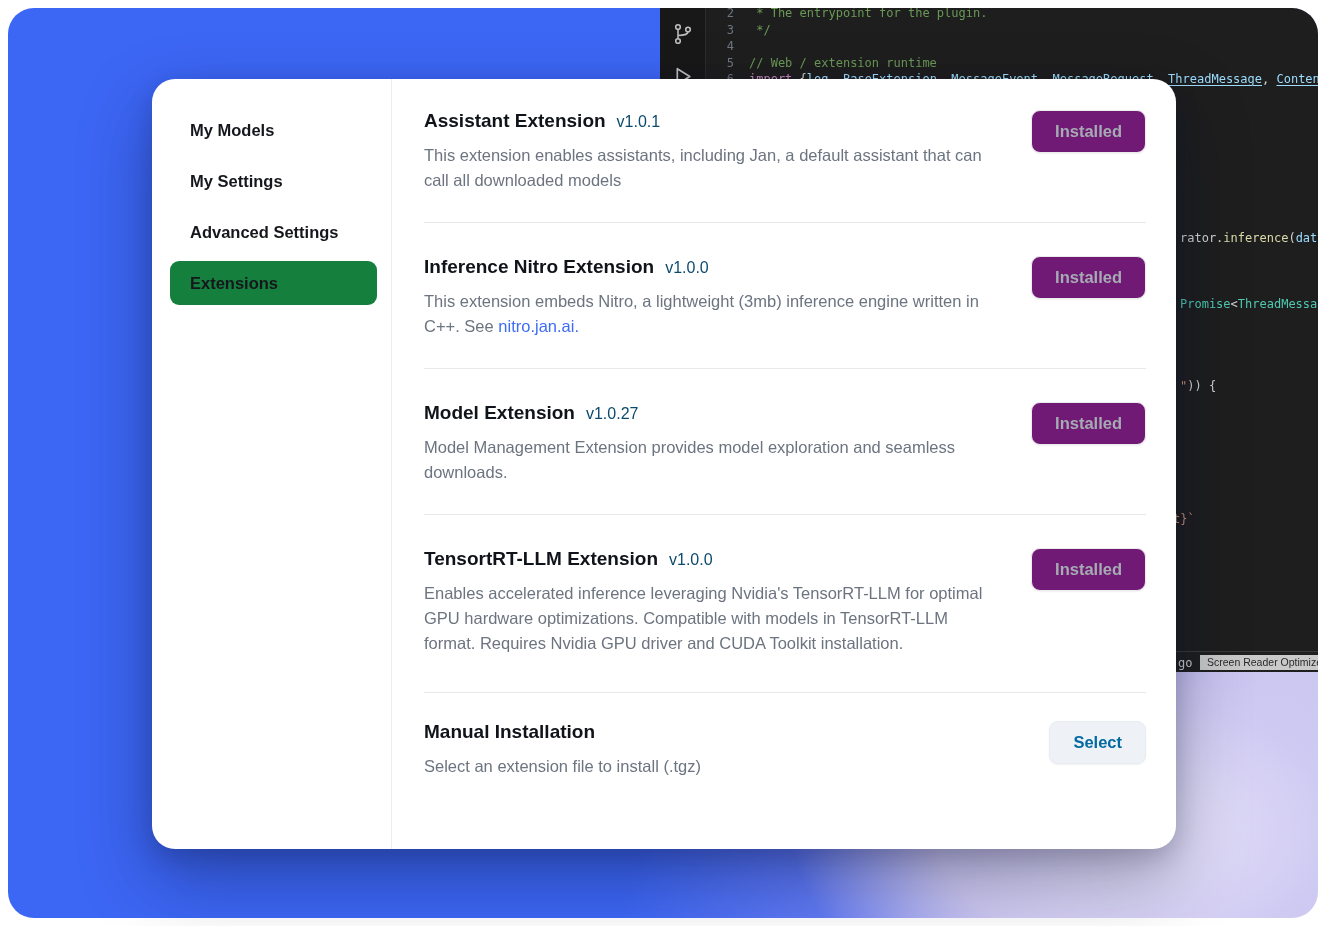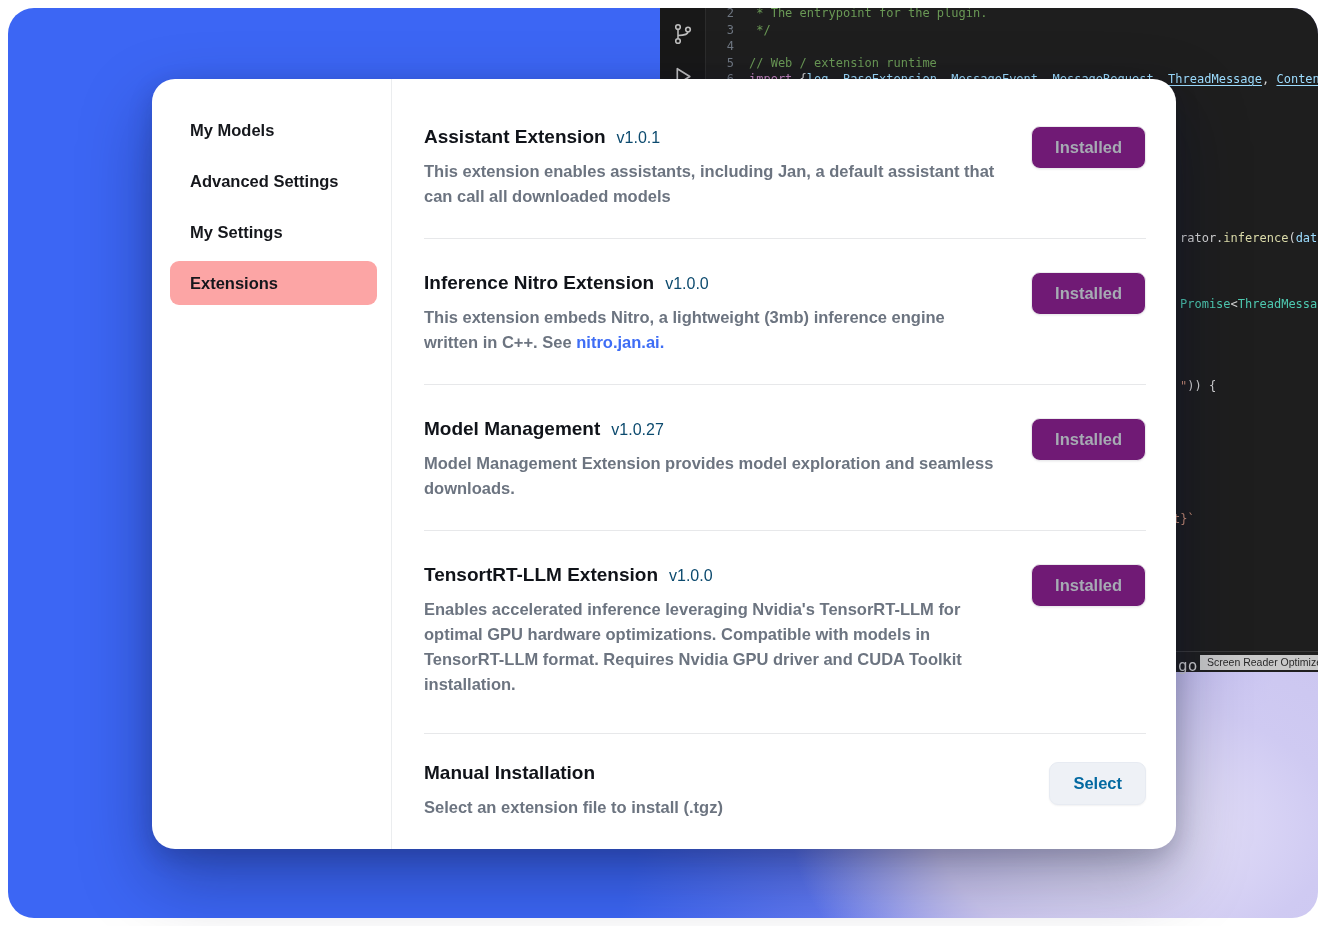--- a/index.html
+++ b/index.html
@@ -30,44 +30,44 @@
   .tok-keyword { color:#c586c0; }
   .tok-var     { color:#9cdcfe; }
   .tok-var-u   { color:#9cdcfe; text-decoration:underline; text-underline-offset:2px; }
   .tok-punct, .tok-plain { color:#d4d4d4; }
   .tok-type    { color:#4ec9b0; }
   .tok-fn      { color:#dcdcaa; }
   .tok-string  { color:#ce9178; }
   .statusbar { position:absolute; left:0; right:0; bottom:0; height:21px;
     background:#1f1f1f; border-top:1px solid #3a3a3a; }
   .status-go { position:absolute; left:518px; top:4px; color:#cfcfcf;
-    font-size:16px; font-family:"DejaVu Sans Mono", monospace; }
+    font-size:12px; font-family:"DejaVu Sans Mono", monospace; }
   .status-badge { position:absolute; left:540px; top:3px; background:#c9c9c9;
     color:#2a2a2a; font-size:10.5px; padding:1px 7px 2px; white-space:nowrap; }
 
   
   .card { position:absolute; left:152px; top:79px; width:1024px; height:770px;
     background:#ffffff; border-radius:23px; display:flex; overflow:hidden;
     box-shadow:0 30px 70px rgba(10,15,50,.35), 0 8px 24px rgba(10,15,50,.18); }
 
   .sidebar { width:240px; flex:none; border-right:1px solid #ebedef; padding-top:29px; }
   .nav-item { height:44px; margin:0 14px 7px 18px; border-radius:9px;
     display:flex; align-items:center; padding-left:20px;
     font-size:16.5px; font-weight:bold; color:#15171c; cursor:pointer; }
-  .nav-item.active { background:#fca5a5; }
+  .nav-item.active { background:#15803d; }
 
-  .content { flex:1; padding:16px 30px 0 32px; }
+  .content { flex:1; padding:0 30px 0 32px; }
   .row { display:flex; justify-content:space-between; align-items:flex-start;
     padding:33px 0 29px; }
   .row:first-child { padding-top:31px; }
   .row-text { width:578px; }
   .row-head { display:flex; align-items:baseline; }
   .row-title { font-size:19px; font-weight:bold; color:#101319; }
   .row-version { font-size:16px; font-weight:normal; color:#0c4a6e; margin-left:11px; }
-  .row-desc { margin-top:11px; font-size:16.5px; line-height:25px; color:#6c7480;font-weight:bold; }
+  .row-desc { margin-top:11px; font-size:16.5px; line-height:25px; color:#6c7480; }
   .link { color:#3e6df5; text-decoration:none;margin-top:20px; }
   .divider { border-top:1px solid #e7e8ea; }
 
   .btn { height:43px; border-radius:9px; border:1px solid transparent;
     font-family:inherit; font-size:16.5px; font-weight:bold; padding:0 23px;
     cursor:pointer; box-shadow:0 1px 2px rgba(16,24,40,.06); flex:none; }
   .btn-installed { background:#701a75; border-color:#ececee; color:#a6abb3; }
   .btn-select { background:#eef1f6; border-color:#e7ebf2; color:#0369a1; }
 </style>
 </head>
@@ -95,22 +95,22 @@
     <div class="statusbar">
       <span class="status-go">go</span>
       <span class="status-badge">Screen Reader Optimized</span>
     </div>
   </div>
 </div>
 
 <div class="card">
   <aside class="sidebar">
     <div class="nav-item">My Models</div>
+    <div class="nav-item">My Settings</div>
     <div class="nav-item">Advanced Settings</div>
-    <div class="nav-item">My Settings</div>
     <div class="nav-item active">Extensions</div>
   </aside>
 
   <main class="content">
 
     <section class="row">
       <div class="row-text">
         <div class="row-head">
           <span class="row-title">Assistant Extension</span>
           <span class="row-version">v1.0.1</span>
@@ -129,21 +129,21 @@
         </div>
         <p class="row-desc"><span>This extension embeds Nitro, a lightweight (3mb) inference engine written in C++. See </span><a href="#" class="link">nitro.jan.ai.</a></p>
       </div>
       <button class="btn btn-installed">Installed</button>
     </section>
     <div class="divider"></div>
 
     <section class="row">
       <div class="row-text">
         <div class="row-head">
-          <span class="row-title">Model Management</span>
+          <span class="row-title">Model Extension</span>
           <span class="row-version">v1.0.27</span>
         </div>
         <p class="row-desc">Model Management Extension provides model exploration and seamless downloads.</p>
       </div>
       <button class="btn btn-installed">Installed</button>
     </section>
     <div class="divider"></div>
 
     <section class="row" style="padding-bottom:36px;">
       <div class="row-text">

